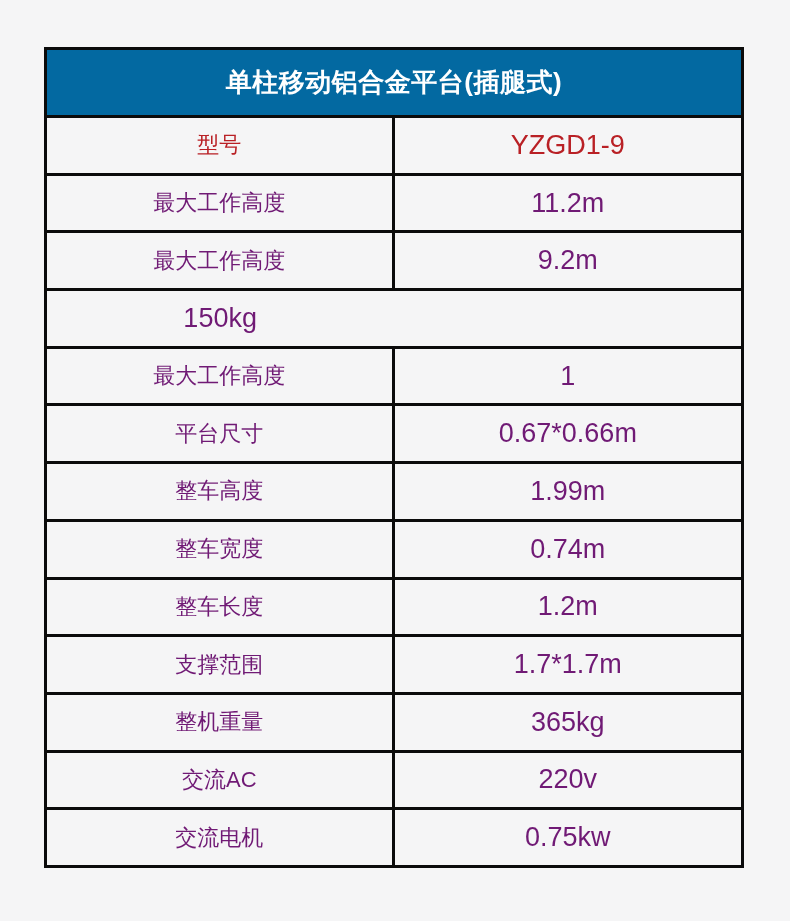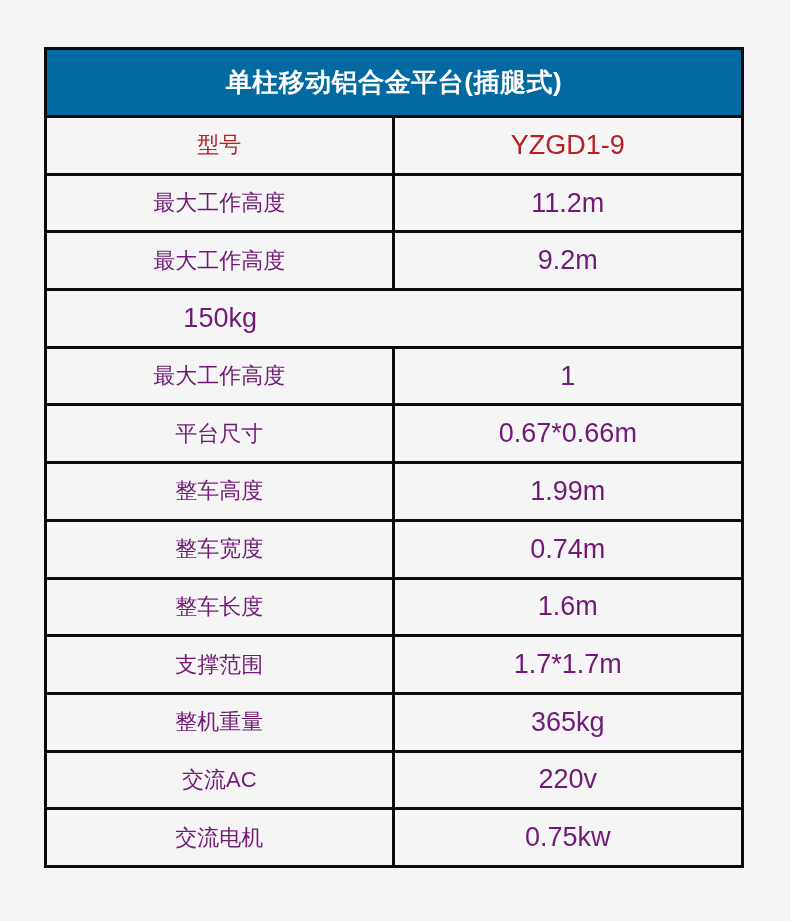--- a/index.html
+++ b/index.html
@@ -101,21 +101,21 @@
     <div class="cell value">1.99m</div>
   </div>
 
   <div class="row">
     <div class="cell label">整车宽度</div>
     <div class="cell value">0.74m</div>
   </div>
 
   <div class="row">
     <div class="cell label">整车长度</div>
-    <div class="cell value">1.6m</div>
+    <div class="cell value">1.2m</div>
   </div>
 
   <div class="row">
     <div class="cell label">支撑范围</div>
     <div class="cell value">1.7*1.7m</div>
   </div>
 
   <div class="row">
     <div class="cell label">整机重量</div>
     <div class="cell value">365kg</div>

